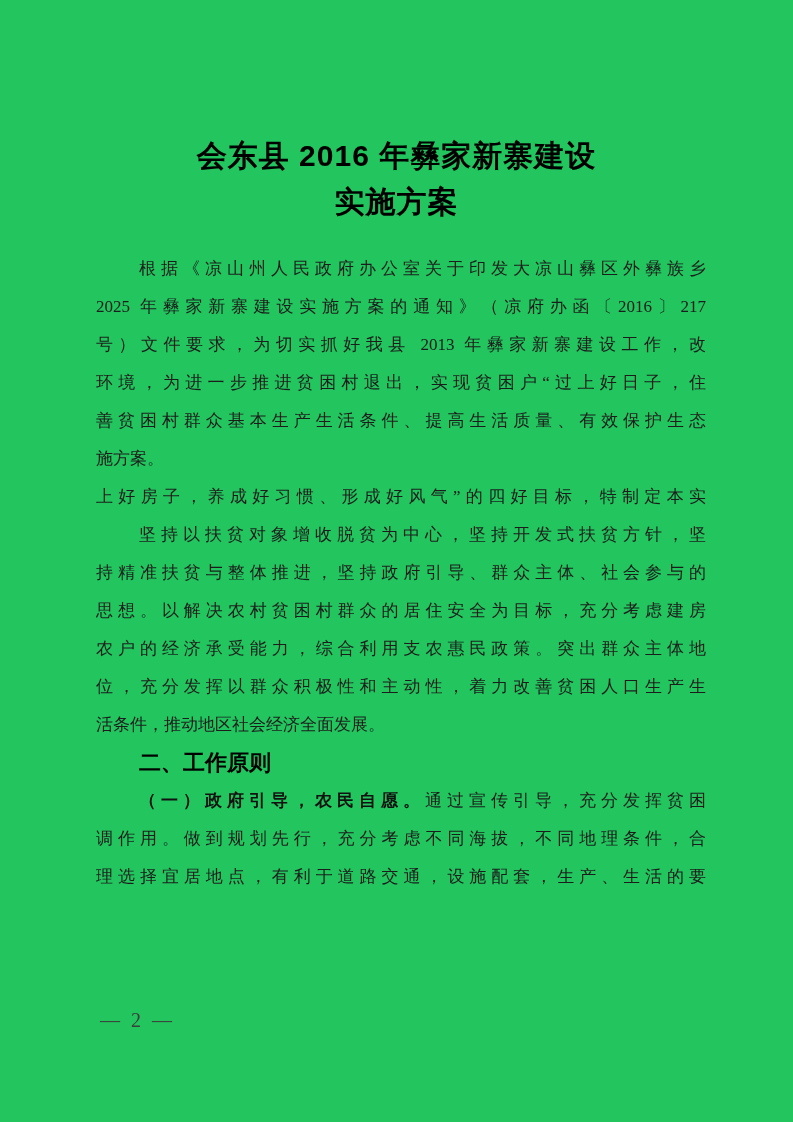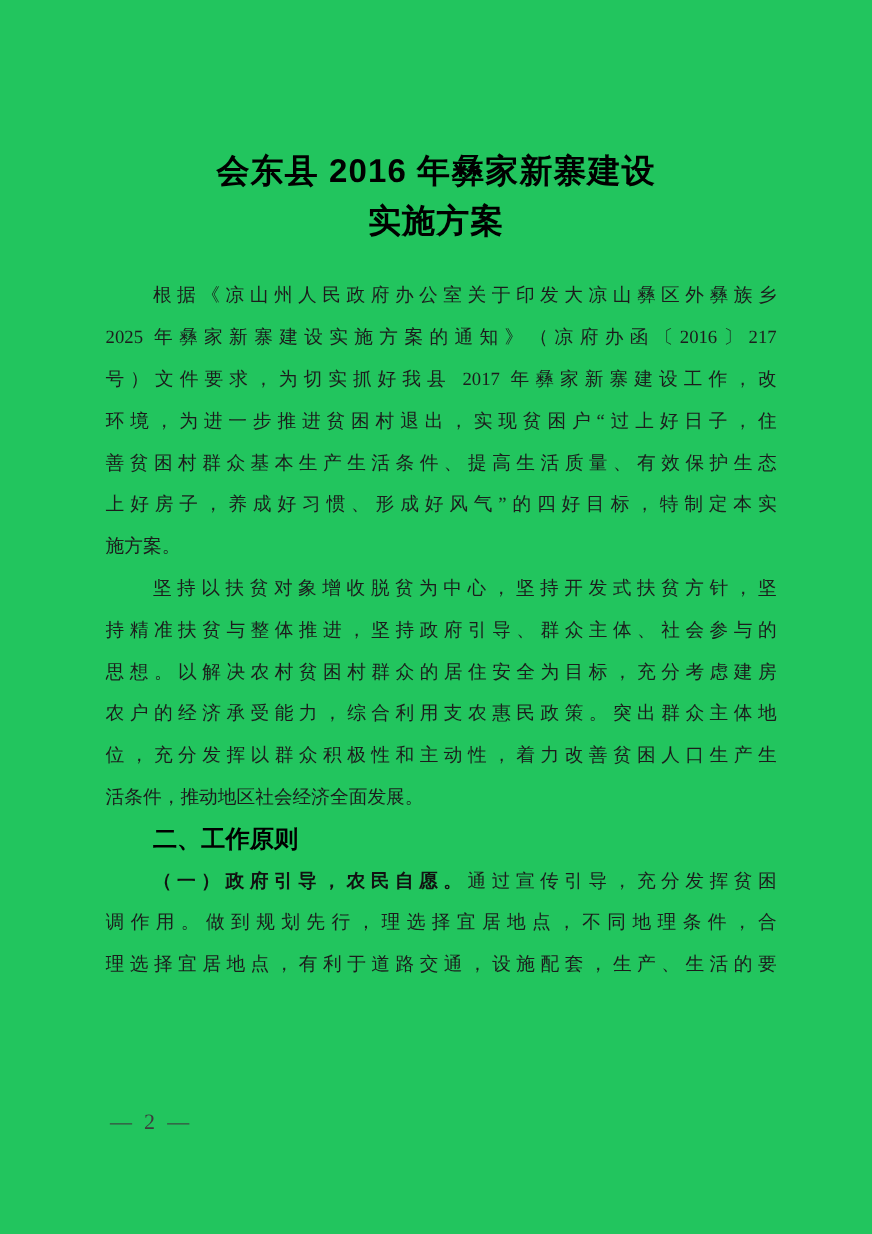--- a/index.html
+++ b/index.html
@@ -87,42 +87,42 @@
   <div class="title-block">
     <div>会东县 2016 年彝家新寨建设</div>
     <div>实施方案</div>
   </div>
 
   <div class="doc-body">
 
     <div>
       <div class="line indent">根据《凉山州人民政府办公室关于印发大凉山彝区外彝族乡</div>
       <div class="line">2025 年彝家新寨建设实施方案的通知》（凉府办函〔2016〕217</div>
-      <div class="line">号）文件要求，为切实抓好我县 2017 年彝家新寨建设工作，改</div>
+      <div class="line">号）文件要求，为切实抓好我县 2013 年彝家新寨建设工作，改</div>
       <div class="line">环境，为进一步推进贫困村退出，实现贫困户“过上好日子，住</div>
       <div class="line">善贫困村群众基本生产生活条件、提高生活质量、有效保护生态</div>
+      <div class="line last">施方案。</div>
       <div class="line">上好房子，养成好习惯、形成好风气”的四好目标，特制定本实</div>
-      <div class="line last">施方案。</div>
     </div>
 
 
     <div>
       <div class="line indent">坚持以扶贫对象增收脱贫为中心，坚持开发式扶贫方针，坚</div>
       <div class="line">持精准扶贫与整体推进，坚持政府引导、群众主体、社会参与的</div>
       <div class="line">思想。以解决农村贫困村群众的居住安全为目标，充分考虑建房</div>
       <div class="line">农户的经济承受能力，综合利用支农惠民政策。突出群众主体地</div>
       <div class="line">位，充分发挥以群众积极性和主动性，着力改善贫困人口生产生</div>
       <div class="line last">活条件，推动地区社会经济全面发展。</div>
     </div>
 
     <div class="heading">二、工作原则</div>
 
     <div>
       <div class="line indent"><span class="lead-bold">（一）政府引导，农民自愿。</span><span>通过宣传引导，充分发挥贫困</span></div>
-      <div class="line">调作用。做到规划先行，理选择宜居地点，不同地理条件，合</div>
+      <div class="line">调作用。做到规划先行，充分考虑不同海拔，不同地理条件，合</div>
       <div class="line">理选择宜居地点，有利于道路交通，设施配套，生产、生活的要</div>
     </div>
 
   </div>
 
   <div class="footer">— 2 —</div>
 
 </div>
 
 </body></html>

